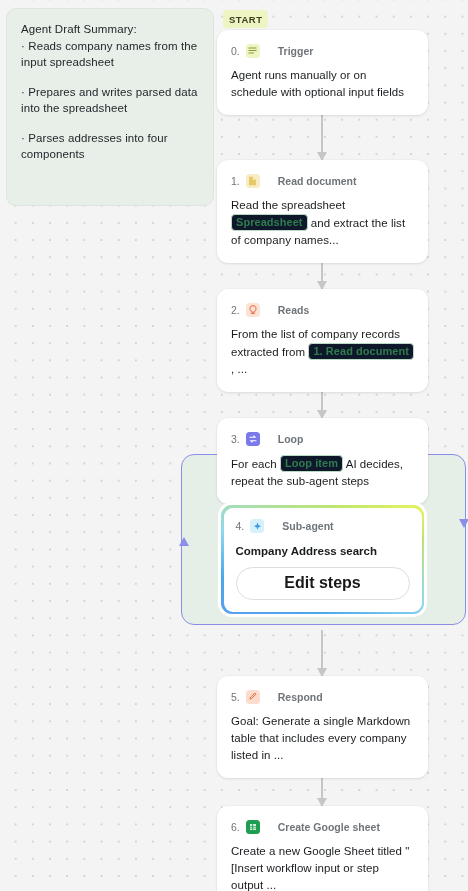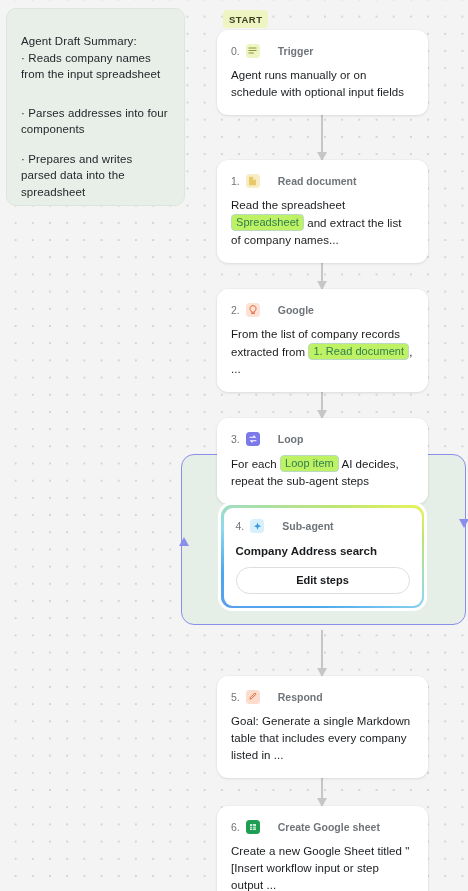--- a/index.html
+++ b/index.html
@@ -15,37 +15,37 @@
     background-color: #f4f4f4;
     background-image: radial-gradient(circle, #d4d4d4 1px, transparent 1.1px);
     background-size: 17.2px 17.2px;
     background-position: 7px 8px;
   }
 
   
   #summary-panel {
     position: absolute;
     left: 6px; top: 8px;
-    width: 179px; height: 198px;
+    width: 208px; height: 198px;
     background: #e7efe8;
     border: 1px solid #dde6de;
     border-radius: 10px;
-    padding: 24px 14px 0 14px;
+    padding: 12px 14px 0 14px;
   }
   #summary-panel .sum-title {
     font-size: 11.5px; color: #23282c; line-height: 16.5px;
     letter-spacing: 0.1px;
   }
   #summary-panel .sum-bullets { margin-top: 0px; }
   #summary-panel .sum-bullet {
     font-size: 11.5px; color: #23282c; line-height: 16.5px;
     letter-spacing: 0.1px;
     margin-bottom: 13px;
   }
-  #summary-panel .sum-bullet:first-child { margin-bottom: 22px; }
+  #summary-panel .sum-bullet:first-child { margin-bottom: 13px; }
 
   
   .node {
     position: absolute;
     left: 217px; width: 211px;
     background: #ffffff;
     border-radius: 11px;
     box-shadow: 0 1px 3px rgba(0,0,0,0.09), 0 0 0 0.5px rgba(0,0,0,0.03);
     padding: 13px 14px 14px 14px;
   }
@@ -67,28 +67,28 @@
     display: inline-flex; align-items: center; justify-content: center;
     flex: none;
   }
   .node-body {
     font-size: 11.5px; line-height: 17px; color: #191c1f;
     font-weight: 500; letter-spacing: 0.05px;
   }
   .chip {
     display: inline-block;
     border: 1px solid #b9d9c3;
-    background: #bef264;
+    background: #0f172a;
     color: #2f7d4f;
     border-radius: 4px;
     padding: 0px 4px;
     font-size: 11px;
     line-height: 15px;
     vertical-align: 1px;
-    font-weight: 400;
+    font-weight: 700;
   }
 
   
   #start-badge {
     position: absolute; left: 223px; top: 10px;
     background: #eef5c3;
     color: #3a3f22;
     font-size: 9.5px; font-weight: bold;
     letter-spacing: 0.5px;
     border-radius: 4px;
@@ -153,37 +153,37 @@
   .sub-meta {
     font-size: 10.5px; color: #85898d; margin-bottom: 9px;
   }
   #edit-steps-button {
     width: 100%;
     border: 1px solid #dcdee0;
     background: #fff;
     border-radius: 999px;
     padding: 6.5px 0;
     font-family: "Liberation Sans", sans-serif;
-    font-size: 11px;
+    font-size: 16px;
     font-weight: bold;
     color: #17191b;
     cursor: pointer;
   }
 </style>
 </head>
 <body>
 
 <div id="canvas">
 
   <div id="summary-panel">
     <div class="sum-title">Agent Draft Summary:</div>
     <div class="sum-bullets">
       <div class="sum-bullet">· Reads company names from the input spreadsheet</div>
+      <div class="sum-bullet">· Prepares and writes parsed data into the spreadsheet</div>
       <div class="sum-bullet">· Parses addresses into four components</div>
-      <div class="sum-bullet">· Prepares and writes parsed data into the spreadsheet</div>
     </div>
   </div>
 
   <div id="start-badge">START</div>
 
   <div id="loop-container"></div>
   <div class="loop-arrow" id="loop-arrow-left"></div>
   <div class="loop-arrow" id="loop-arrow-right"></div>
 
   <div class="conn" style="top:114px;height:46px;"></div>
@@ -229,21 +229,21 @@
 
   <div class="node" style="top:289px;">
     <div class="node-head">
       <span class="node-num">2.</span>
       <span class="ic" style="background:#fce3d5;">
         <svg width="8" height="10" viewBox="0 0 8 10">
             <path d="M4 0.6a3 3 0 0 0-1.7 5.5v1.1h3.4V6.1A3 3 0 0 0 4 0.6z" fill="none" stroke="#e2683c" stroke-width="1"></path>
             <line x1="2.7" y1="8.6" x2="5.3" y2="8.6" stroke="#e2683c" stroke-width="1" stroke-linecap="round"></line>
           </svg>
       </span>
-      <span class="node-type">Google</span>
+      <span class="node-type">Reads</span>
     </div>
     <div class="node-body">
       <span>From the list of company records extracted from </span><span class="chip">1. Read document</span><span>, ...</span>
     </div>
   </div>
 
   <div class="node" style="top:418px;">
     <div class="node-head">
       <span class="node-num">3.</span>
       <span class="ic" style="background:#7b78ea;">

